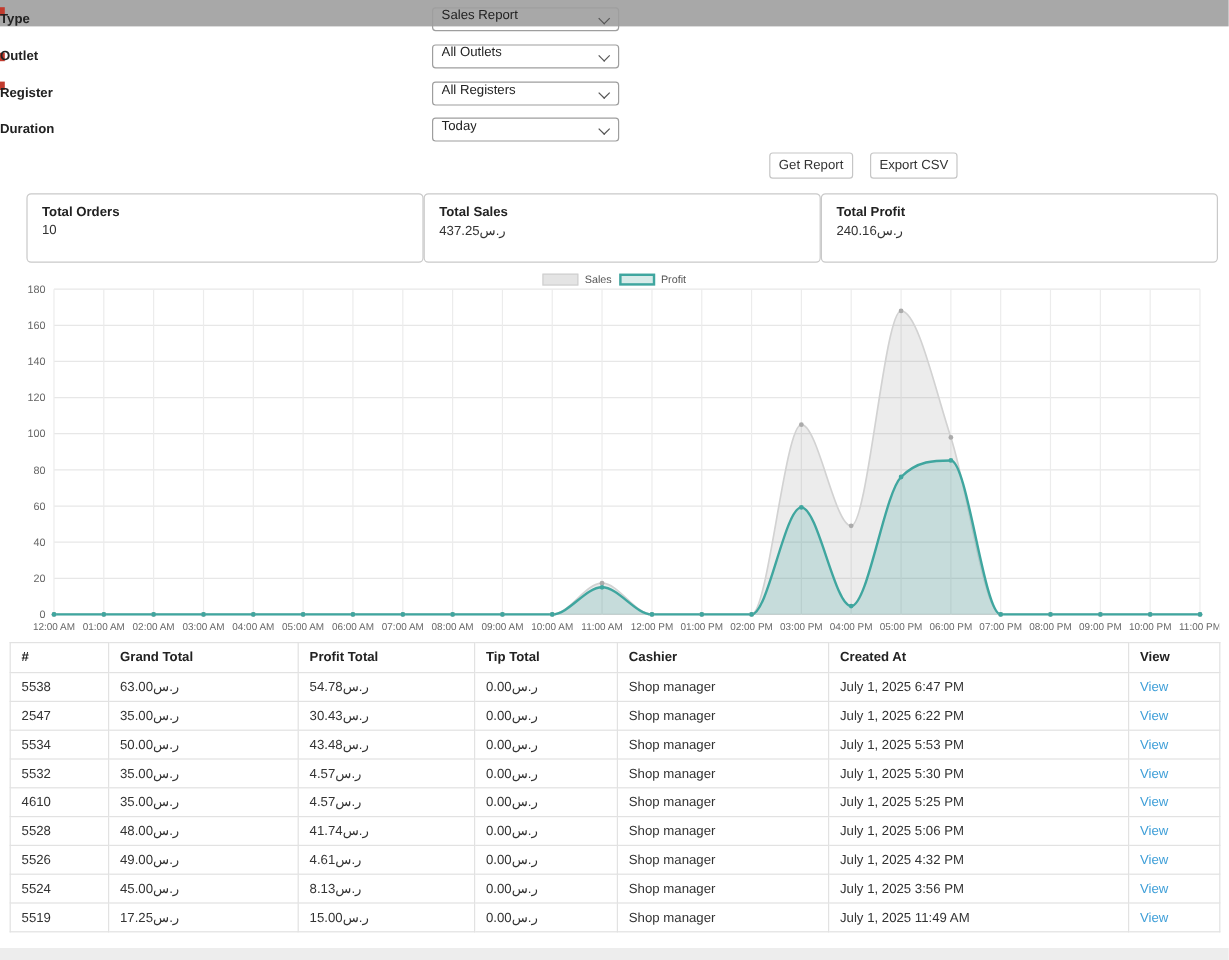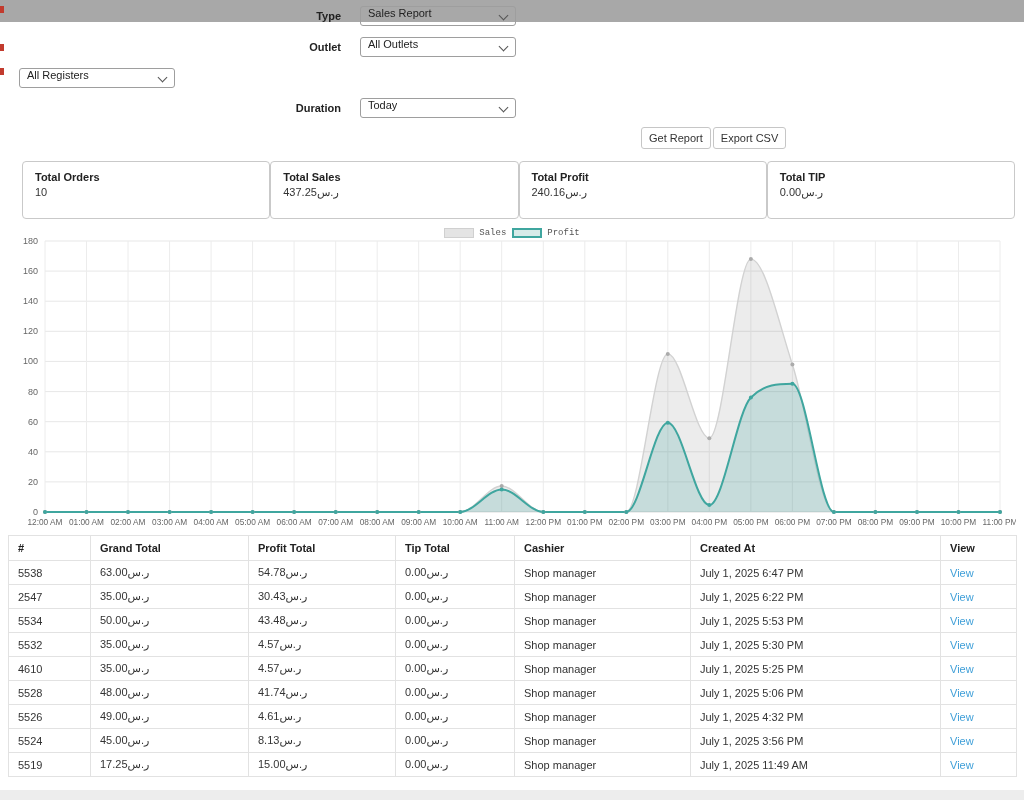--- a/index.html
+++ b/index.html
@@ -14,56 +14,56 @@
   }
 
   
   .topbar { position:absolute; top:0; left:0; width:1024px; height:22px; background:#a8a8a8; }
 
   
   .edge-mark { position:absolute; left:0; width:4px; height:7px; background:#c23b2e; }
 
   
   .filter-row { position:absolute; left:0; width:540px; height:20px; display:flex; align-items:center; }
-  .filter-row .flabel { width:341px; text-align:right; font-weight:bold; color:#222;padding-left:24px; }
+  .filter-row .flabel { width:341px; font-weight:bold; color:#222; }
   .filter-row .sel {
     margin-left:19px; width:156px; height:20px; position:relative;
     border:1px solid #9e9e9e; border-radius:3px; background:transparent;
     display:flex; align-items:flex-start; padding:0 20px 0 7px; cursor:pointer;
   }
   .filter-row .sel .sel-val { color:#222; white-space:nowrap; overflow:hidden; }
   .chev {
     position:absolute; right:8px; top:5px; width:7px; height:7px;
     border-right:1.5px solid #555; border-bottom:1.5px solid #555;
     transform:rotate(45deg);
   }
 
   
-  .actions { position:absolute; top:127px; left:641px; display:flex; gap:2px; }
+  .actions { position:absolute; top:127px; left:641px; display:flex; gap:14px; }
   .btn {
     height:22px; padding:0 7px; background:#fff; border:1px solid #c6c6c6;
     border-radius:3px; font-size:11px; color:#333; cursor:pointer;
     display:flex; align-items:center; font-family:inherit;
   }
 
   
   .cards { position:absolute; top:161px; left:22px; width:993px; display:flex; }
   .card {
     flex:1; height:58px; border:1px solid #c9c9c9; border-radius:4px;
     padding:9px 12px; background:#fff;
   }
   .card .c-label { font-weight:bold; color:#222; margin-bottom:3px; }
   .card .c-value { color:#333; }
 
   
   .chart-wrap { position:absolute; top:226px; left:8px; width:1008px; height:302px; }
   .legend {
     position:absolute; top:1px; left:0; right:0; height:12px;
     display:flex; justify-content:center; align-items:center; gap:6px;
-    font-size:9px; color:#555;font-family:Liberation Mono, monospace;
+    font-size:9px; color:#555;
   }
   .legend .sw { width:30px; height:10px; display:inline-block; }
   .legend .sw.sales { background:#e4e4e4; border:1px solid #d0d0d0; }
   .legend .sw.profit { background:#d7ebe9; border:2px solid #3fa69f; }
   .legend .lg-item { display:flex; align-items:center; gap:5px; cursor:pointer; }
   #chart-svg { position:absolute; top:0; left:0; }
 
   
   .report-table {
     position:absolute; top:535px; left:8px; width:1008px;
@@ -96,20 +96,21 @@
   </div>
 </div>
 <div class="filter-row" style="top:37px">
   <span class="flabel">Outlet</span>
   <div class="sel">
     <span class="sel-val">All Outlets</span>
     <span class="chev"></span>
   </div>
 </div>
 <div class="filter-row" style="top:68px">
+  <span class="flabel">Register</span>
   <div class="sel">
     <span class="sel-val">All Registers</span>
     <span class="chev"></span>
   </div>
 </div>
 <div class="filter-row" style="top:98px">
   <span class="flabel">Duration</span>
   <div class="sel">
     <span class="sel-val">Today</span>
     <span class="chev"></span>
@@ -126,24 +127,20 @@
     <div class="c-label">Total Orders</div>
     <div class="c-value">10</div>
   </div>
   <div class="card">
     <div class="c-label">Total Sales</div>
     <div class="c-value">437.25ر.س</div>
   </div>
   <div class="card">
     <div class="c-label">Total Profit</div>
     <div class="c-value">240.16ر.س</div>
-  </div>
-  <div class="card">
-    <div class="c-label">Total TIP</div>
-    <div class="c-value">0.00ر.س</div>
   </div>
 </div>
 
 <div class="chart-wrap">
   <svg id="chart-svg" width="1008" height="300">
       <line x1="37" y1="286.0" x2="992" y2="286.0" stroke="#dddddd" stroke-width="1"></line>
       <text x="30" y="289.0" text-anchor="end" font-size="9" fill="#666" font-family="Liberation Sans, sans-serif">0</text>
       <line x1="37" y1="255.9" x2="992" y2="255.9" stroke="#e7e7e7" stroke-width="1"></line>
       <text x="30" y="258.9" text-anchor="end" font-size="9" fill="#666" font-family="Liberation Sans, sans-serif">20</text>
       <line x1="37" y1="225.8" x2="992" y2="225.8" stroke="#e7e7e7" stroke-width="1"></line>

